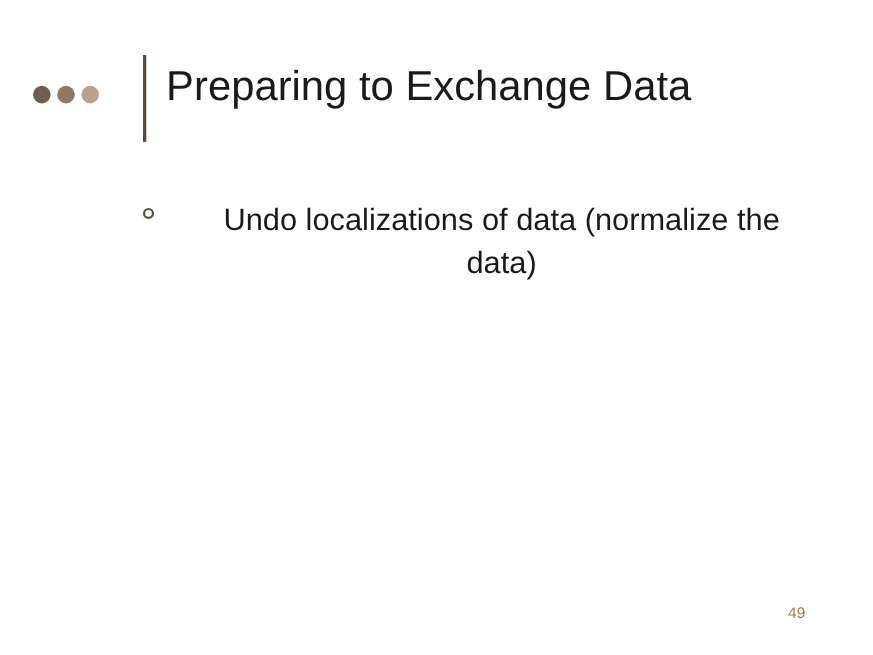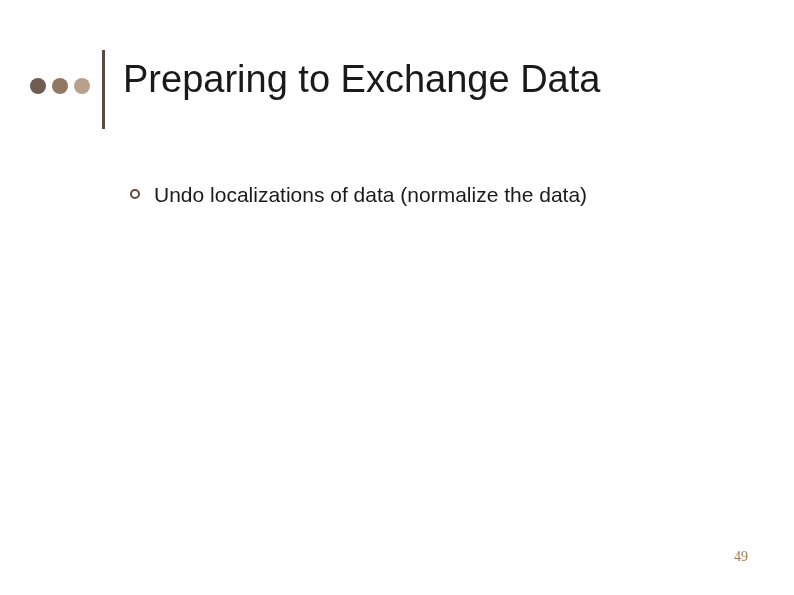--- a/index.html
+++ b/index.html
@@ -1,18 +1,19 @@
 <!DOCTYPE html>
 <html><head>
   <meta charset="utf-8">
   <style>
     * {
       margin: 0;
       padding: 0;
       box-sizing: border-box;
+      gap: 28px;
     }
     body {
       width: 794px;
       height: 595px;
       background: #ffffff;
       font-family: Verdana, Geneva, sans-serif;
       position: relative;
       overflow: hidden;
     }
     .header-area {
@@ -54,46 +55,46 @@
       left: 130px;
       width: 600px;
     }
     .bullet-list {
       list-style: none;
     }
     .bullet-item {
       display: flex;
       align-items: flex-start;
       margin-bottom: 6px;
-      font-size: 21px;
+      font-size: 28px;
       color: #1a1a1a;
       line-height: 1.4;
+      text-align: center;
     }
     .bullet-marker {
       width: 10px;
       height: 10px;
       border: 2px solid #5a4a42;
       border-radius: 50%;
       margin-right: 14px;
       margin-top: 9px;
       flex-shrink: 0;
     }
     .bullet-text {
       flex: 1;
     }
     .bullet-spacer {
       height: 30px;
     }
     .page-number {
       position: absolute;
       bottom: 30px;
-      right: 46px;
+      right: 62px;
       font-size: 14px;
       color: #a07850;
-      font-family: Liberation Serif, serif;
     }
   </style>
 </head>
 <body>
 
 <div class="header-area">
   <div class="dots">
     <div class="dot dot-1"></div>
     <div class="dot dot-2"></div>
     <div class="dot dot-3"></div>

